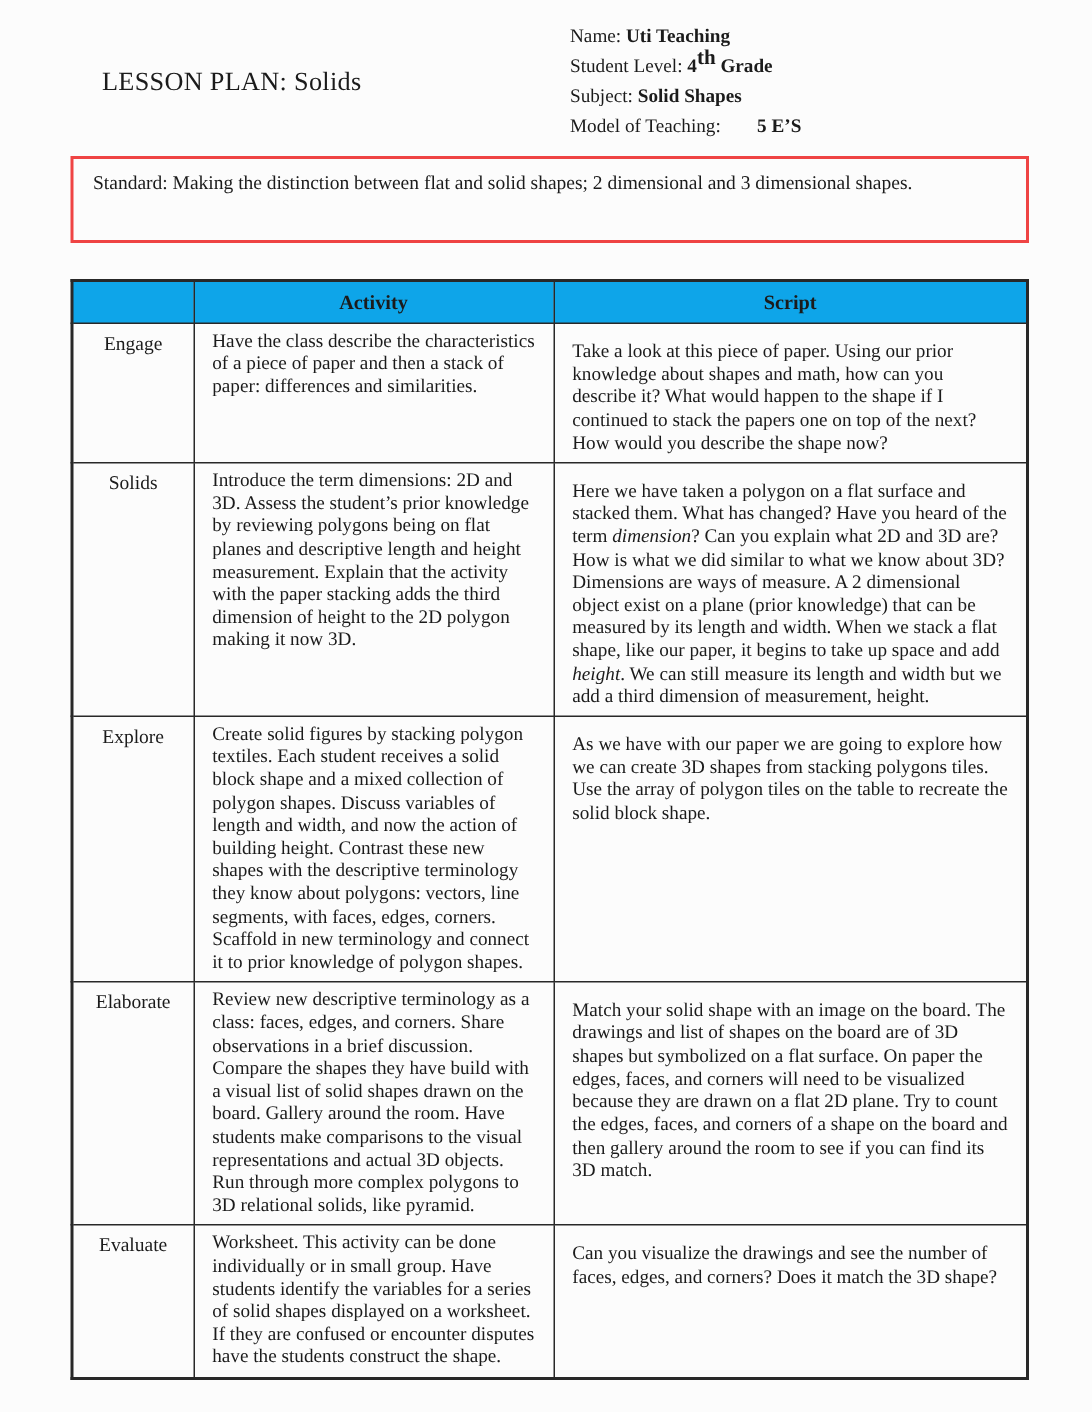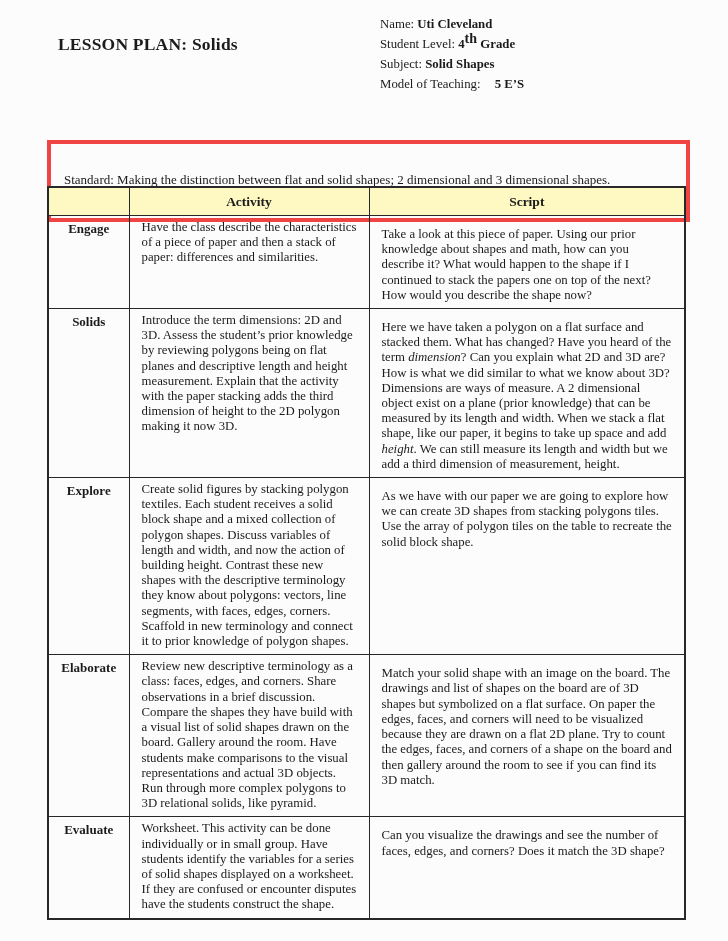--- a/index.html
+++ b/index.html
@@ -13,93 +13,92 @@
     height: 941px;
     background: #fcfcfc;
     font-family: "Liberation Serif", "DejaVu Serif", serif;
     color: #1b1b1b;
     overflow: hidden;
   }
   .title {
     position: absolute;
     left: 58px;
     top: 34px;
-    margin: 0;
+    margin: 10px;
     font-size: 17.5px;
-    font-weight: bold;
+    font-weight: normal;
     letter-spacing: 0.2px;
   }
   .meta {
     position: absolute;
     left: 380px;
     top: 14px;
     font-size: 12.8px;
     font-weight: bold;
     line-height: 20px;
   }
   .meta .line { white-space: nowrap; }
   .meta sup { font-size: 14px; vertical-align: super; line-height: 0; }
-  .meta .gap { margin-left: 11px; }
+  .meta .gap { margin-left: 21px; }
   .standards-box {
     position: absolute;
     left: 47px;
     top: 104px;
     width: 609px;
     height: 40px;
-    border: 4px solid #ef4444;
-    padding: 24px 13px 10px 13px;
+    border: 2px solid #ef4444;
+    padding: 4px 13px 10px 13px;
     font-size: 13px;
     line-height: 24px;
-    margin-top: 36px;
   }
   .standards-box p { margin: 0; }
   .lesson-table {
     position: absolute;
     left: 47px;
     top: 186px;
     width: 637px;
     border-collapse: collapse;
     table-layout: fixed;
     font-size: 12.8px;
   }
   .lesson-table th,
   .lesson-table td {
     border: 1.5px solid #282828;
     vertical-align: top;
     line-height: 15.2px;
   }
   .lesson-table { border: 2.5px solid #282828; }
   .lesson-table thead th {
-    background: #fef9c3;
+    background: #0ea5e9;
     height: 27px;
     font-size: 13.5px;
     font-weight: bold;
     text-align: center;
     vertical-align: middle;
     padding: 0;
   }
   .phase-cell {
-    font-weight: bold;
+    font-weight: normal;
     text-align: center;
     font-size: 13px;
     padding: 5px 2px 0 2px;
   }
   .activity-cell { padding: 4px 10px 5px 12px; }
   .script-cell   { padding: 11px 10px 5px 12px; }
   b.lbl { font-weight: normal; }
 </style>
 </head>
 <body>
 
 <div class="page">
 
   <h1 class="title">LESSON PLAN: Solids</h1>
 
   <div class="meta">
-    <div class="line"><b class="lbl">Name:</b> <span>Uti Cleveland</span></div>
+    <div class="line"><b class="lbl">Name:</b> <span>Uti Teaching</span></div>
     <div class="line"><b class="lbl">Student Level:</b> <span><span>4</span><sup>th</sup> <span>Grade</span></span></div>
     <div class="line"><b class="lbl">Subject:</b> <span>Solid Shapes</span></div>
     <div class="line"><b class="lbl">Model of Teaching:</b> <span class="gap">5 E’S</span></div>
   </div>
 
   <div class="standards-box">
     <p><b class="lbl">Standard:</b> <span>Making the distinction between flat and solid shapes; 2 dimensional and 3 dimensional shapes.</span></p>
   </div>
 
   <table class="lesson-table">

